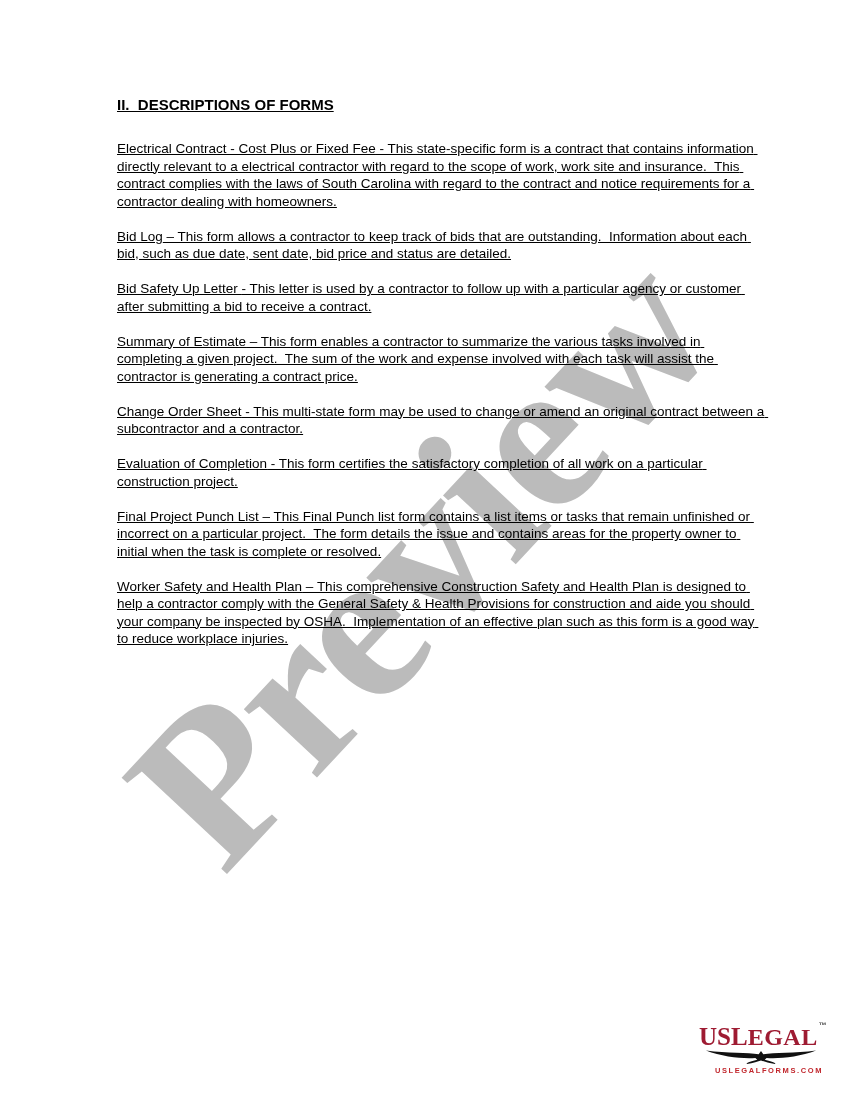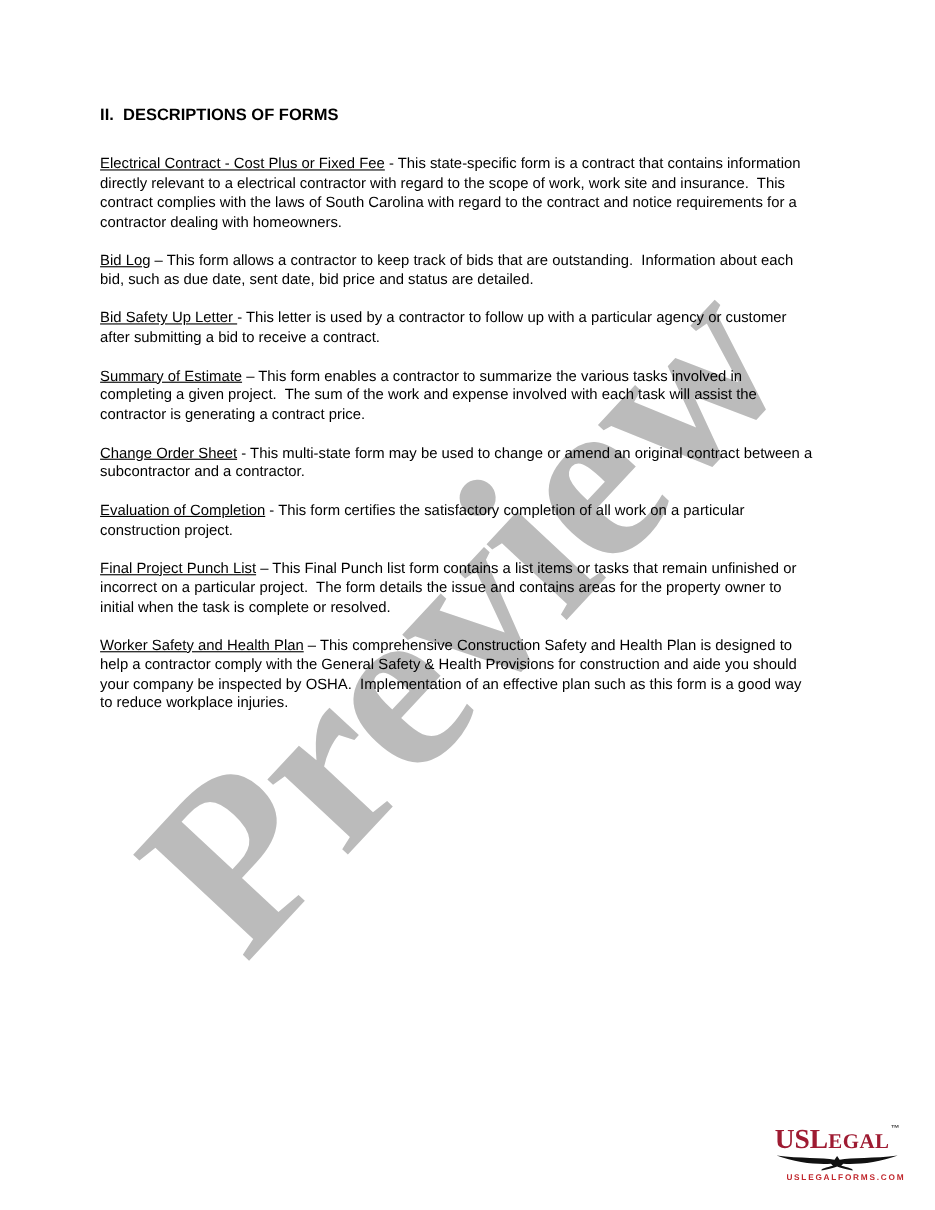--- a/index.html
+++ b/index.html
@@ -8,37 +8,37 @@
     overflow:hidden; font-family:"Liberation Sans", sans-serif; color:#000;
   }
   .watermark {
     position:absolute; left:420px; top:560px;
     transform:translate(-50%,-50%) rotate(-47deg);
     font-family:"Liberation Serif", serif; font-weight:bold; font-size:218px;
     letter-spacing:-2px; opacity:0.60; z-index:1; white-space:nowrap;
     user-select:none; pointer-events:none;
   }
   .content {
-    position:absolute; left:91px; top:96px; width:648px; z-index:2;
-    font-size:13.5px; line-height:17.5px;
+    position:absolute; left:117px; top:96px; width:648px; z-index:2;
+    font-size:13.5px; line-height:17.5px;text-decoration:underline;
   }
   .doc-title { font-weight:bold; font-size:15px; line-height:18px;
     margin:0 0 26px 0; white-space:pre-wrap; }
   .para { margin:0 0 17.5px 0; white-space:pre-wrap; }
   .sec-title { text-decoration:underline; }
   .footer-para { margin-top:60px; white-space:pre-wrap; }
   a.doc-link { color:#0000EE; text-decoration:underline; cursor:pointer; }
   .logo {
     position:absolute; left:699px; top:1024px; width:124px; z-index:2;
     text-align:center; line-height:1;
   }
   .brand { font-family:"Liberation Serif", serif; font-weight:bold;
     white-space:nowrap; }
   .brand .big { font-size:25px;margin-top:28px; }
-  .brand .small { font-size:19px; letter-spacing:0.5px; }
+  .brand .small { font-size:24px; letter-spacing:0.5px; }
   .brand .tm { font-size:8px; vertical-align:top; position:relative; top:-2px;
     color:#444; margin-left:1px; font-family:"Liberation Sans",sans-serif; }
   .eagle { display:block; margin:1px auto 0 auto; }
   .domain-line { font-size:7.5px; font-weight:bold; letter-spacing:1.6px;
     margin-top:2px; font-family:"Liberation Sans",sans-serif;text-align:right; }
 </style>
 </head>
 <body>
 
 <div class="page">

